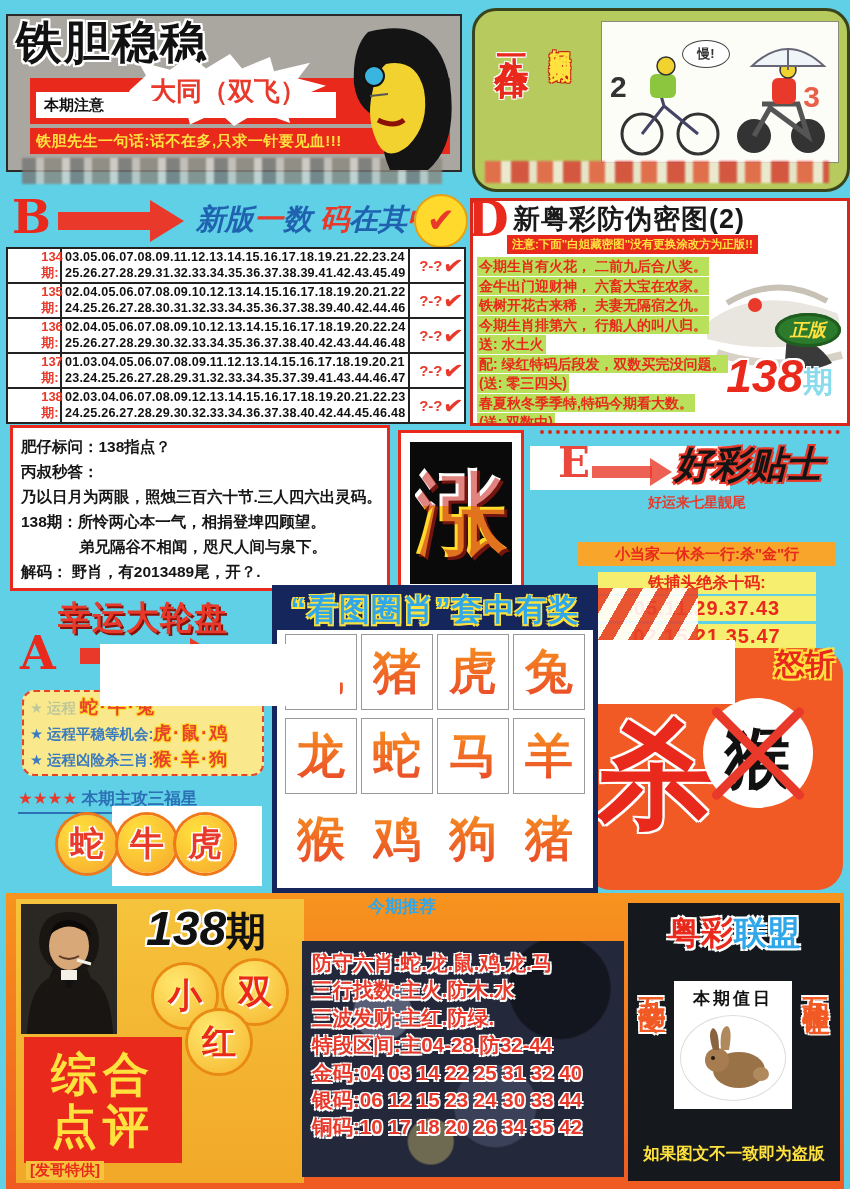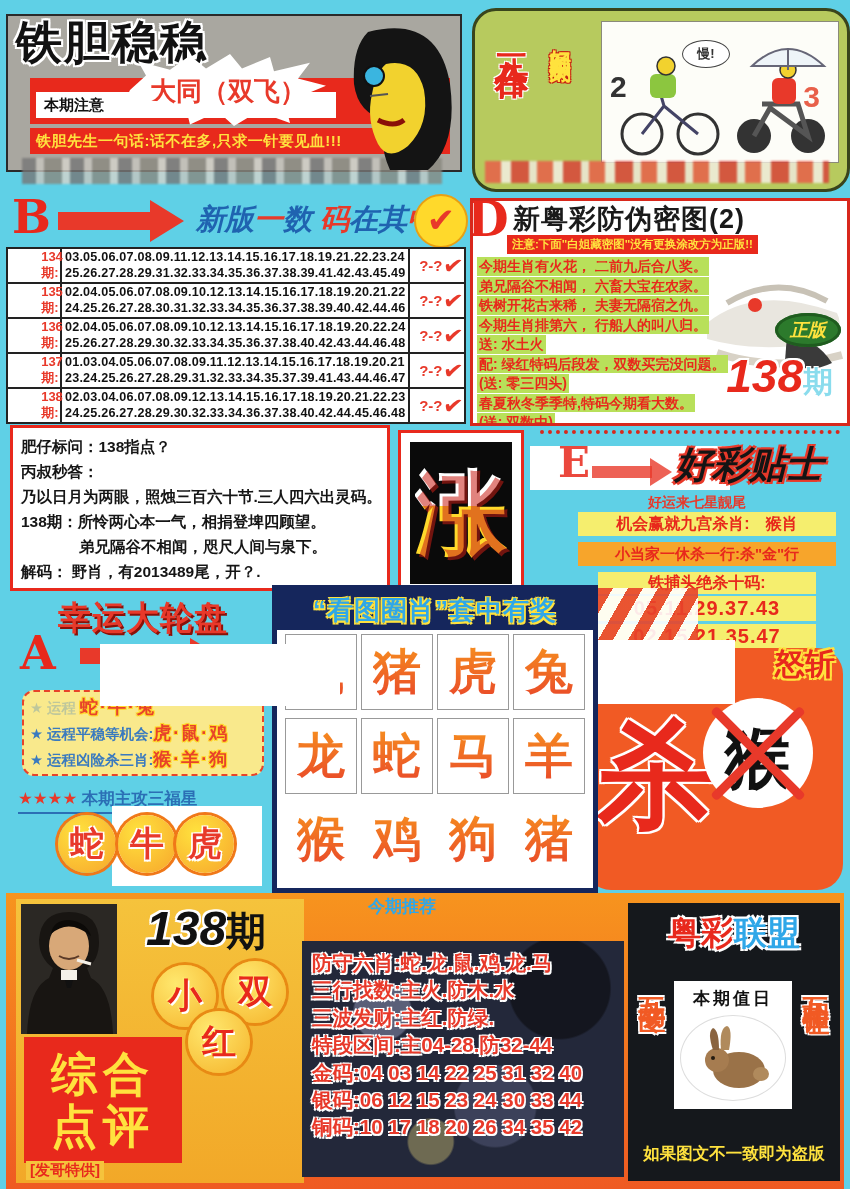--- a/index.html
+++ b/index.html
@@ -126,21 +126,21 @@
   #aStars{left:18px;top:788px;font-size:16.5px;font-weight:900;border-bottom:2px solid #2b6fb5;padding-bottom:2px;}
   #aStars .st{color:#e8392a;} #aStars .tx{color:#2b6fb5;}
   .badge-c{position:absolute;width:58px;height:58px;border-radius:50%;background:radial-gradient(circle at 35% 30%,#ffe23e,#f7a52b);
       box-shadow:0 0 0 3px #f07818;display:flex;align-items:center;justify-content:center;
       font-size:34px;font-weight:900;color:#e8392a;}
   .badge-c span{text-shadow:-1.5px -1.5px 0 #fff,1.5px -1.5px 0 #fff,-1.5px 1.5px 0 #fff,1.5px 1.5px 0 #fff;}
 
   
   #zp{left:272px;top:585px;width:326px;height:308px;background:#fff;border:5px solid #15265c;box-sizing:border-box;}
   #zp .hd{background:#15265c;height:40px;text-align:center;}
-  #zp .hd span{font-size:26px;font-weight:900;color:#2fa7e8;line-height:40px;letter-spacing:1px;
+  #zp .hd span{font-size:31px;font-weight:900;color:#2fa7e8;line-height:40px;letter-spacing:1px;
       text-shadow:-1.5px -1.5px 0 #ffe23e,1.5px -1.5px 0 #ffe23e,-1.5px 1.5px 0 #ffe23e,1.5px 1.5px 0 #ffe23e;}
   #zp .row{display:flex;justify-content:space-around;padding:4px 6px;}
   #zp .cell{width:70px;height:74px;display:flex;align-items:center;justify-content:center;}
   #zp .row.bordered .cell{border:1px solid #999;}
   #zp .cell span{font-size:48px;font-weight:900;background:linear-gradient(180deg,#f7931e,#e8432a);
       -webkit-background-clip:text;background-clip:text;color:transparent;}
 
   
   #bottom{left:6px;top:893px;width:838px;height:296px;background:linear-gradient(180deg,#f7941e,#ef5a22);}
   #bl{position:absolute;left:10px;top:6px;width:288px;height:284px;background:linear-gradient(180deg,#f5c33c,#f2a828);}
@@ -294,21 +294,21 @@
       <path d="M30 60 Q80 30 130 58" stroke="#c8c2b6" stroke-width="6" fill="none"></path>
       <path d="M20 110 Q80 130 145 112" stroke="#d8d2c6" stroke-width="8" fill="none"></path>
       <path d="M90 92 Q120 96 135 120 Q110 132 88 118Z" fill="#3a3a3a"></path>
       <circle cx="58" cy="62" r="7" fill="#e8392a"></circle>
     </svg>
     <div class="D serifL">D</div>
     <div class="dt ow">新粤彩防伪密图(2)</div>
     <div class="notice">注意:下面"白姐藏密图"没有更换涂改方为正版!!</div>
     <div class="verse">
       <span>今期生肖有火花， 二前九后合八奖。</span>
-      <span>弟兄隔谷不相闻， 六畜大宝在农家。</span>
+      <span>金牛出门迎财神， 六畜大宝在农家。</span>
       <span>铁树开花古来稀， 夫妻无隔宿之仇。</span>
       <span>今期生肖排第六， 行船人的叫八归。</span>
       <span>送: 水土火</span>
       <span>配: 绿红特码后段发，双数买完没问题。</span>
       <span>(送: 零三四头)</span>
       <span>春夏秋冬季季特,特码今期看大数。</span>
       <span>(送: 双数中)</span>
     </div>
     <div class="badge">正版</div>
     <div class="issue">
@@ -333,21 +333,20 @@
 
   <div id="eDots" class="abs"></div>
   <div id="eTitle" class="abs">
     <div class="white"></div>
     <div class="E serifL">E</div>
     <div class="ar"></div>
       <div class="art"></div>
     <div class="t">好彩贴士</div>
   </div>
   <div id="eSub" class="abs">好运来七星靓尾</div>
-  <div id="eb1" class="abs ebar">机会赢就九宫杀肖:　猴肖</div>
   <div id="eb2" class="abs ebar">小当家一休杀一行:杀"金"行</div>
   <div id="eb3" class="abs ebar">铁捕头绝杀十码:</div>
   <div id="eb4" class="abs ebar">05.11.29.37.43</div>
   <div id="eb5" class="abs ebar">02.15.21.35.47</div>
 
   <div id="stripes" class="abs"></div>
   <div id="kill" class="abs">
     <div class="corner">怒斩</div>
     <div class="big ow2">杀</div>
     <div class="circle">

